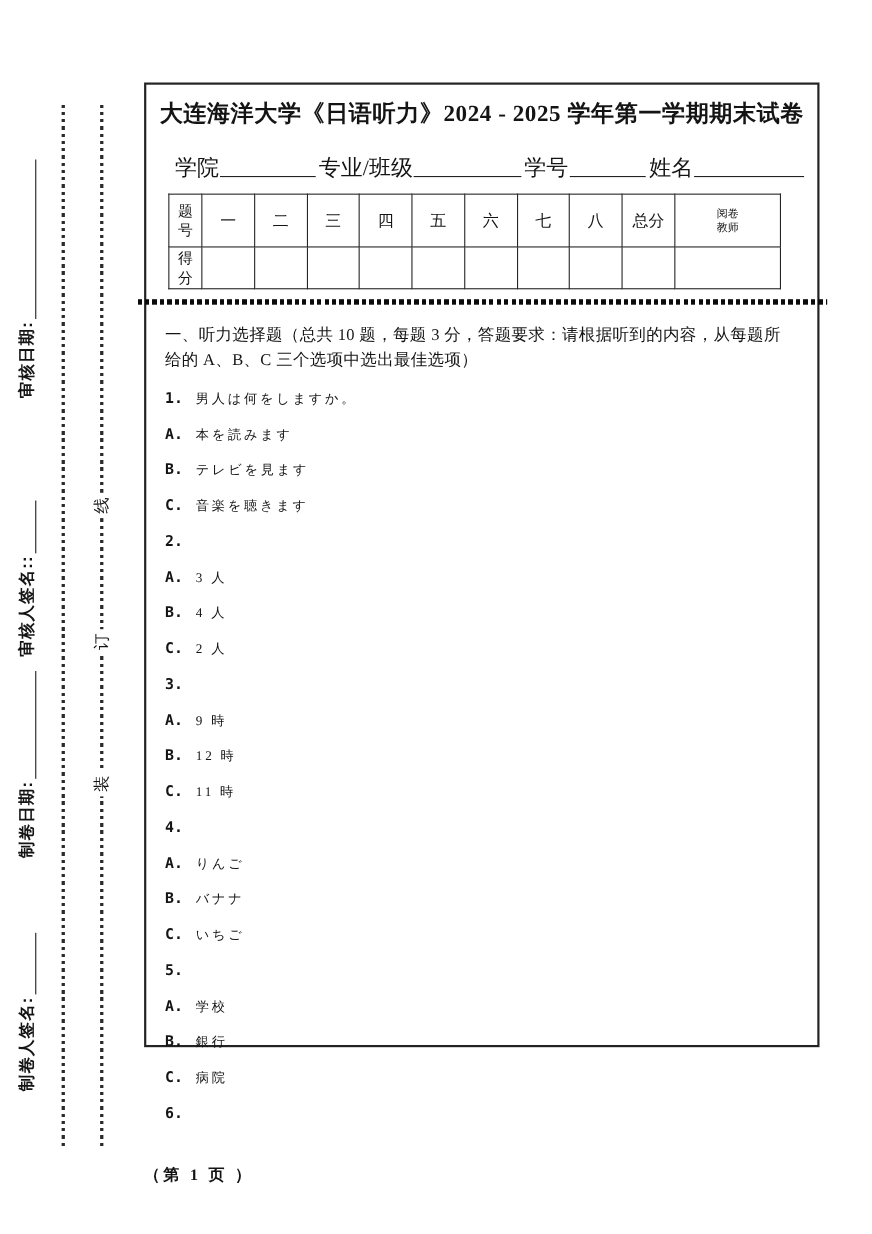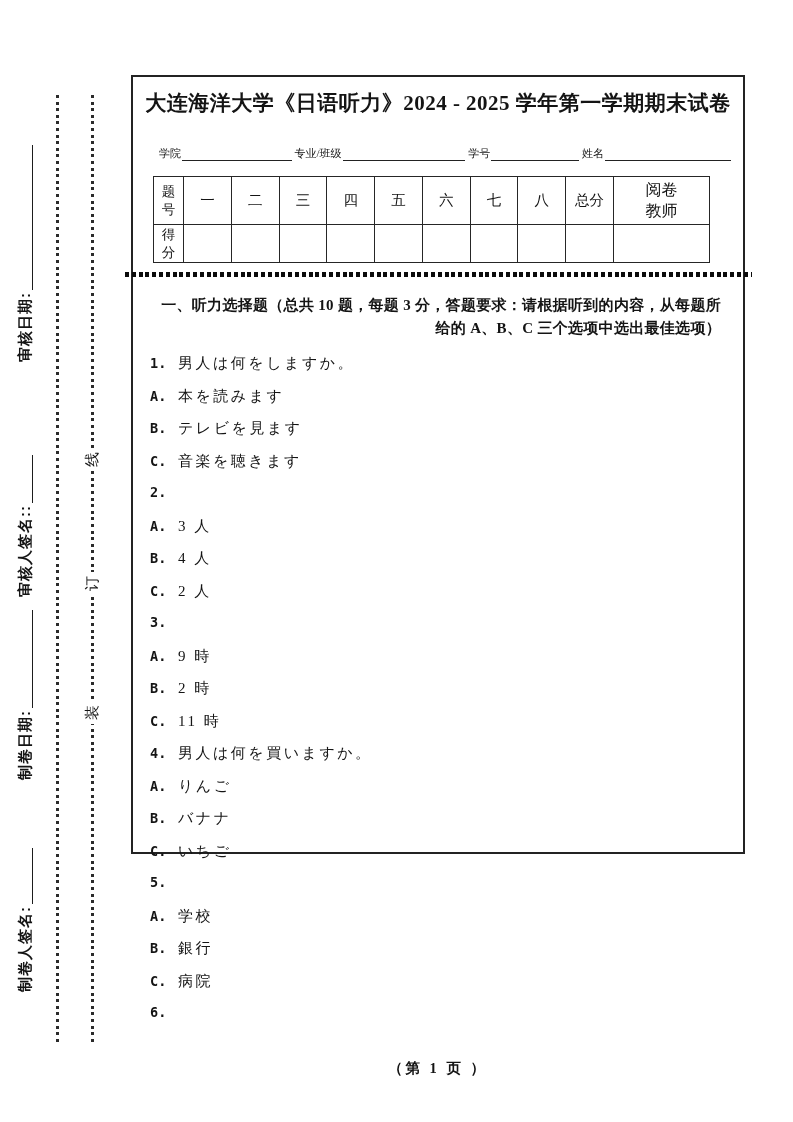--- a/index.html
+++ b/index.html
@@ -24,59 +24,59 @@
     position:absolute;left:33px;height:18px;z-index:2;
     transform:rotate(-90deg);transform-origin:0 100%;
     display:flex;align-items:flex-end;
     font-family:"Liberation Sans","DejaVu Sans",sans-serif;
     font-weight:700;font-size:15px;white-space:nowrap;
   }
   .m-field .m-label{line-height:17px;letter-spacing:1px;}
   .m-field .m-line{flex:1 1 auto;border-bottom:1.7px solid #1d1d1d;height:3px;margin-left:2px;}
   
   .sheet{
-    position:absolute;left:131px;top:75px;width:614px;height:779px;
+    position:absolute;left:131px;top:75px;width:614px;height:877px;
     border:2px solid #232323;box-sizing:border-box;background:#fff;
   }
   .title{
     margin-top:12px;text-align:center;font-size:21px;font-weight:700;
     letter-spacing:0.5px;white-space:nowrap;
   }
   .form-row{
     display:flex;align-items:flex-end;margin:24px 9px 0 26px;
-    font-size:11px;height:21px;
+    font-size:20px;height:21px;
   }
   .f-label{white-space:nowrap;line-height:18px;}
   .f-line{border-bottom:1.6px solid #222;height:14px;margin:0 3px 1px 1px;}
   .g1{flex-grow:1.00;} .g2{flex-grow:1.12;} .g3{flex-grow:0.80;} .g4{flex-grow:1.15;}
   table.score{
     width:557px;margin:14px 0 0 20px;border-collapse:collapse;table-layout:fixed;
   }
   table.score th,table.score td{
     border:1.7px solid #262626;font-weight:400;text-align:center;vertical-align:middle;
     font-size:14.5px;padding:0;
   }
   table.score .hrow th{height:47px;}
   table.score .srow th,table.score .srow td{height:37px;}
   .vstack{white-space:pre-line;line-height:1.3;font-size:13.5px;display:block;}
   .sep{
     height:5px;margin:9px -9px 0 -8px;
     background:repeating-linear-gradient(to right,#0b0b0b 0 4px,transparent 4px 6.8px);
   }
   .questions{padding:17px 22px 0 17px;}
-  .intro{font-weight:700;font-size:15px;line-height:22.5px;letter-spacing:0.3px;margin:0;text-align:right;}
+  .intro{font-weight:400;font-size:15px;line-height:22.5px;letter-spacing:0.3px;margin:0;}
   .q-line{display:flex;align-items:baseline;height:20px;margin-top:12.5px;}
   .q-line.first{margin-top:15px;}
   .q-prefix{
     font-family:"DejaVu Sans Mono","Liberation Mono",monospace;
     font-weight:700;font-size:13.5px;width:28px;flex:0 0 28px;
   }
-  .q-text{font-size:15px;letter-spacing:2.5px;white-space:nowrap;}
+  .q-text{font-size:12px;letter-spacing:2.5px;white-space:nowrap;}
   .footer{
-    position:absolute;left:131px;width:614px;top:1059px;text-align:center;
+    position:absolute;left:131px;width:614px;top:1059px;
     font-weight:700;font-size:14.5px;letter-spacing:3px;
   }
 </style>
 </head>
 <body>
 
 <div class="dotline inner"></div>
 <div class="dotline outer"></div>
 
 <div class="b-char" style="top:448px;">线</div>
@@ -138,21 +138,21 @@
       <th>一</th>
       <th>二</th>
       <th>三</th>
       <th>四</th>
       <th>五</th>
       <th>六</th>
       <th>七</th>
       <th>八</th>
       <th>总分</th>
       <th>
-            <span class="vstack" style="font-size:16px;">阅卷
+            <span class="vstack" style="font-size:10px;">阅卷
 教师</span>
           </th>
     </tr>
     <tr class="srow">
       <th>
             <span class="vstack">得
 分</span>
           </th>
       <td></td>
       <td></td>
@@ -206,29 +206,28 @@
       </div>
     <div class="q-line">
         <span class="q-prefix">3.</span>
       </div>
     <div class="q-line">
         <span class="q-prefix">A.</span>
         <span class="q-text">9 時</span>
       </div>
     <div class="q-line">
         <span class="q-prefix">B.</span>
-        <span class="q-text">2 時</span>
+        <span class="q-text">12 時</span>
       </div>
     <div class="q-line">
         <span class="q-prefix">C.</span>
         <span class="q-text">11 時</span>
       </div>
     <div class="q-line">
         <span class="q-prefix">4.</span>
-        <span class="q-text">男人は何を買いますか。</span>
       </div>
     <div class="q-line">
         <span class="q-prefix">A.</span>
         <span class="q-text">りんご</span>
       </div>
     <div class="q-line">
         <span class="q-prefix">B.</span>
         <span class="q-text">バナナ</span>
       </div>
     <div class="q-line">

